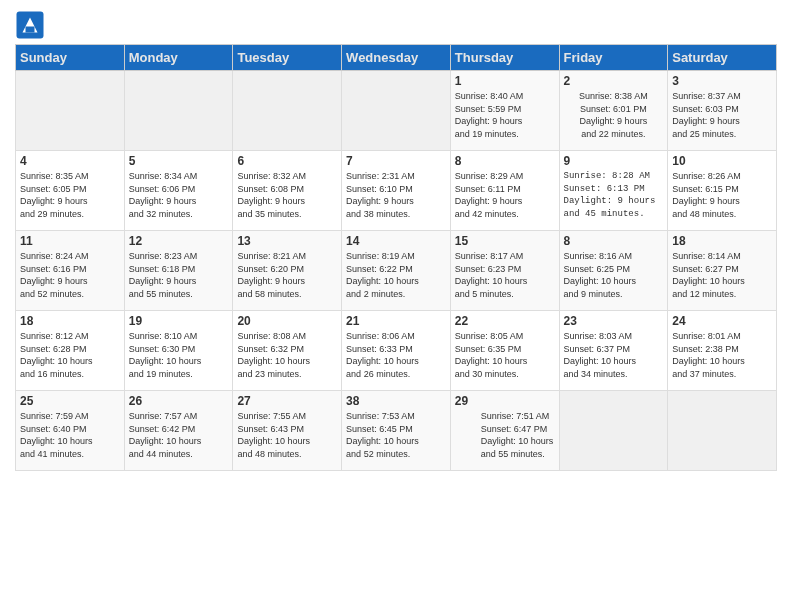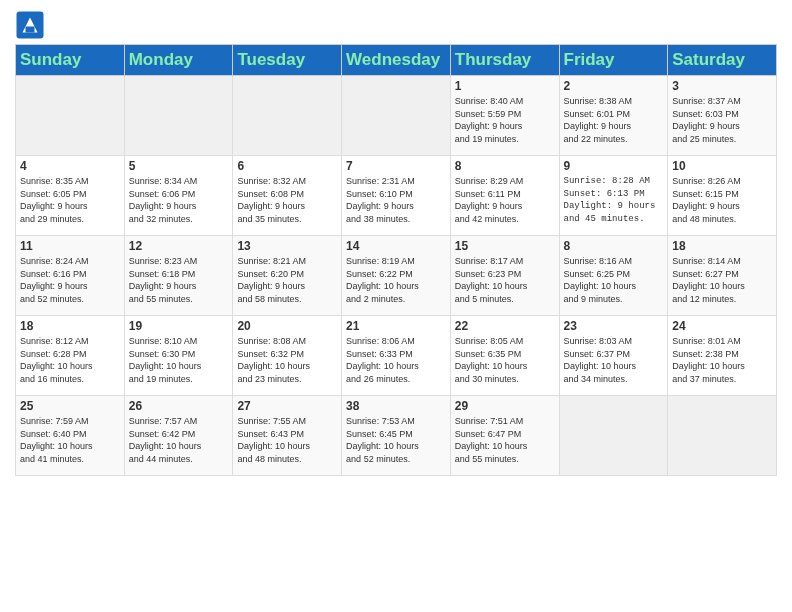--- a/index.html
+++ b/index.html
@@ -56,22 +56,22 @@
       font-size: 14px;
       color: #555;
     }
     table {
       width: 100%;
       border-collapse: collapse;
       table-layout: fixed;
     }
     thead tr th {
       background-color: #1a6bbf;
-      color: #86efac;
-      font-size: 17px;
+      color: #e5e5e5;
+      font-size: 13px;
       font-weight: bold;
       padding: 5px 4px;
       text-align: left;
       border: 1px solid #ccc;
     }
     tbody tr td {
       vertical-align: top;
       padding: 3px 4px;
       border: 1px solid #ddd;
       font-size: 9.5px;
@@ -142,21 +142,21 @@
           <td class="empty-cell"></td>
           <td>
             <span class="day-number">1</span>
             <div class="day-info" style="white-space: pre-line;">Sunrise: 8:40 AM
 Sunset: 5:59 PM
 Daylight: 9 hours
 and 19 minutes.</div>
           </td>
           <td>
             <span class="day-number">2</span>
-            <div class="day-info" style="white-space: pre-line;">Sunrise: 8:38 AM
+            <div class="day-info" style="white-space: pre-line; text-align: center;">Sunrise: 8:38 AM
 Sunset: 6:01 PM
 Daylight: 9 hours
 and 22 minutes.</div>
           </td>
           <td>
             <span class="day-number">3</span>
             <div class="day-info" style="white-space: pre-line;">Sunrise: 8:37 AM
 Sunset: 6:03 PM
 Daylight: 9 hours
 and 25 minutes.</div>
@@ -339,21 +339,21 @@
           </td>
           <td>
             <span class="day-number">38</span>
             <div class="day-info" style="white-space: pre-line;">Sunrise: 7:53 AM
 Sunset: 6:45 PM
 Daylight: 10 hours
 and 52 minutes.</div>
           </td>
           <td>
             <span class="day-number">29</span>
-            <div class="day-info" style="white-space: pre-line;">Sunrise: 7:51 AM
+            <div class="day-info" style="white-space: pre-line; margin-left: 26px;">Sunrise: 7:51 AM
 Sunset: 6:47 PM
 Daylight: 10 hours
 and 55 minutes.</div>
           </td>
           <td class="empty-cell"></td>
           <td class="empty-cell"></td>
         </tr>
       </tbody>
   </table>
 </div>

